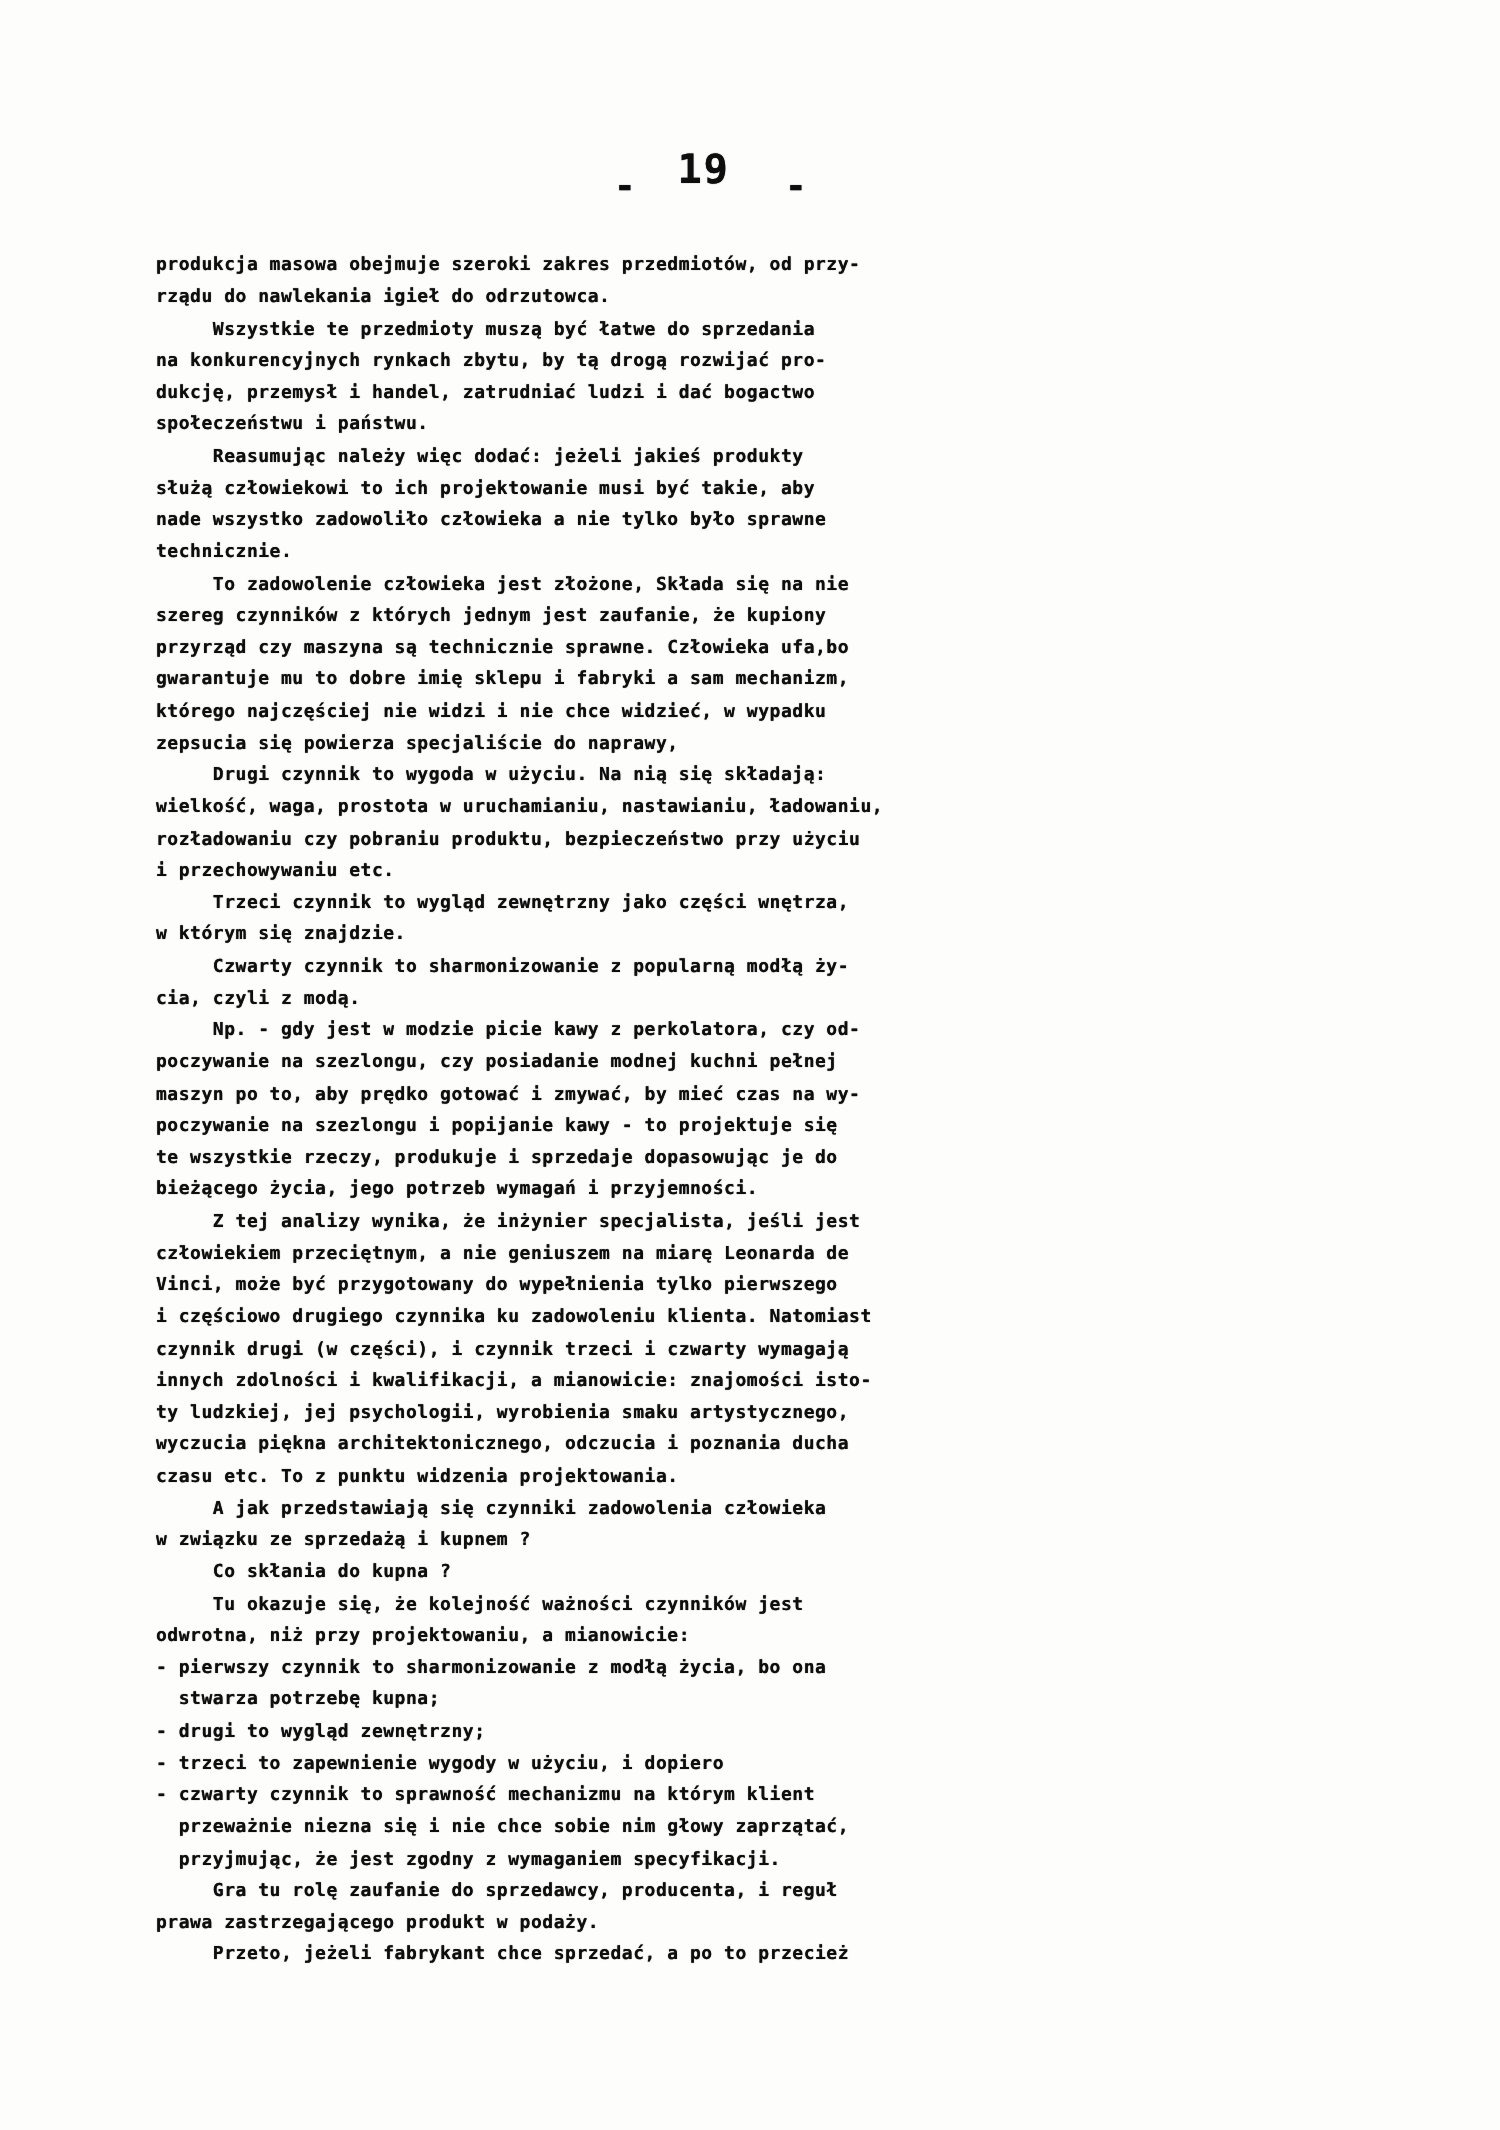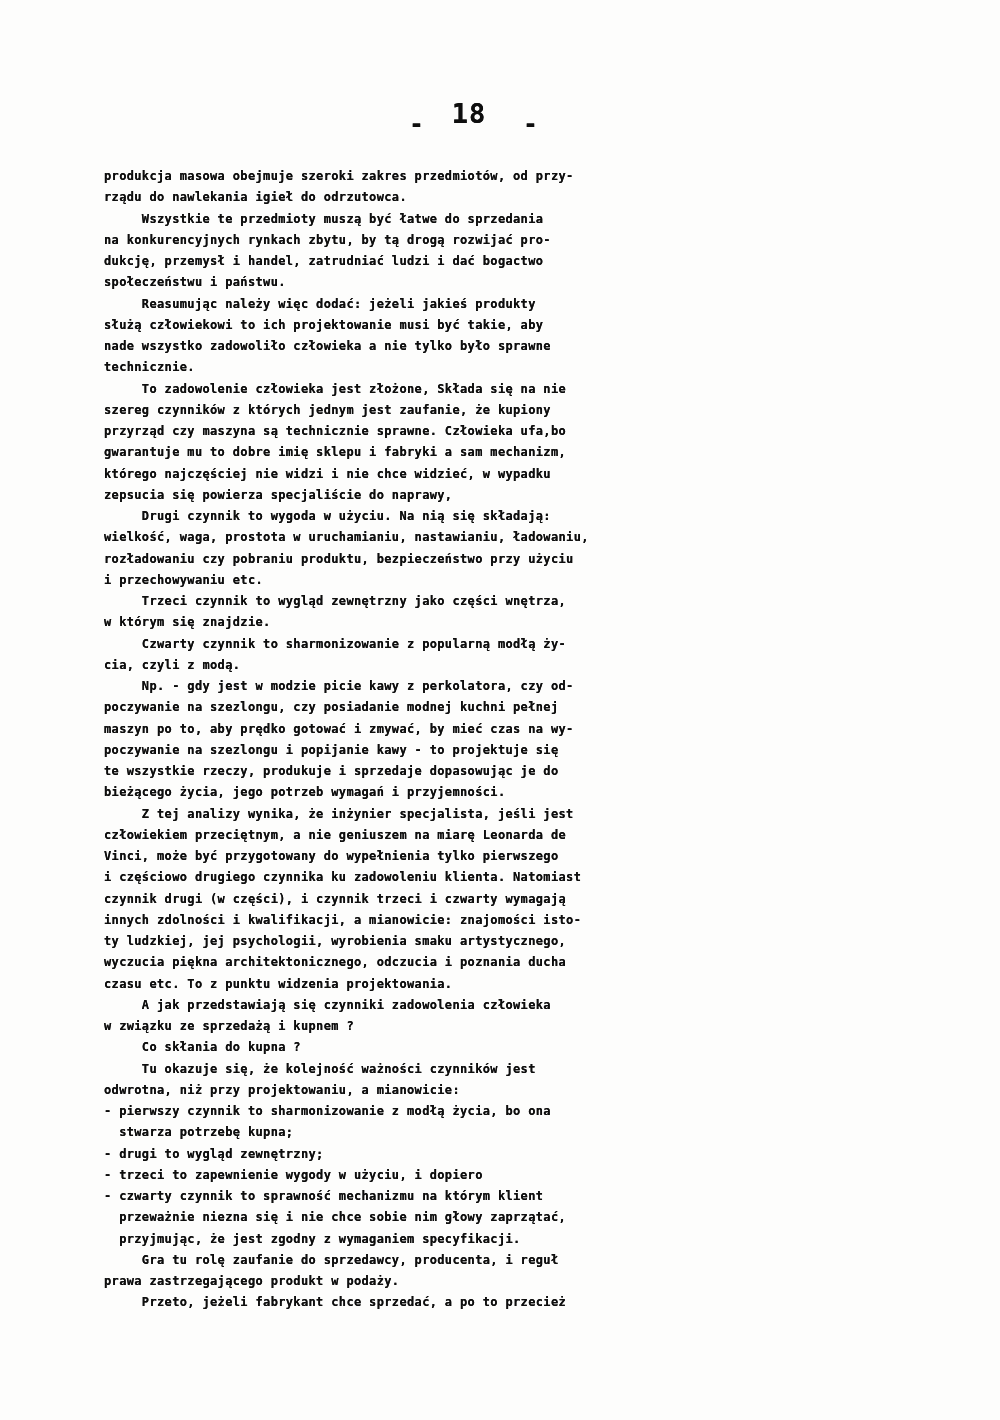--- a/index.html
+++ b/index.html
@@ -49,21 +49,21 @@
     white-space: pre;
     text-shadow: 0 0 0.6px rgba(0,0,0,0.85);
   }
 </style>
 </head>
 <body>
 
 <div class="sheet">
   <div class="page-header">
     <span class="dash left">-</span>
-    <span class="num">18</span>
+    <span class="num">19</span>
     <span class="dash right">-</span>
   </div>
 
   <pre class="doc-body">produkcja masowa obejmuje szeroki zakres przedmiotów, od przy-
 rządu do nawlekania igieł do odrzutowca.
      Wszystkie te przedmioty muszą być łatwe do sprzedania
 na konkurencyjnych rynkach zbytu, by tą drogą rozwijać pro-
 dukcję, przemysł i handel, zatrudniać ludzi i dać bogactwo
 społeczeństwu i państwu.
      Reasumując należy więc dodać: jeżeli jakieś produkty

